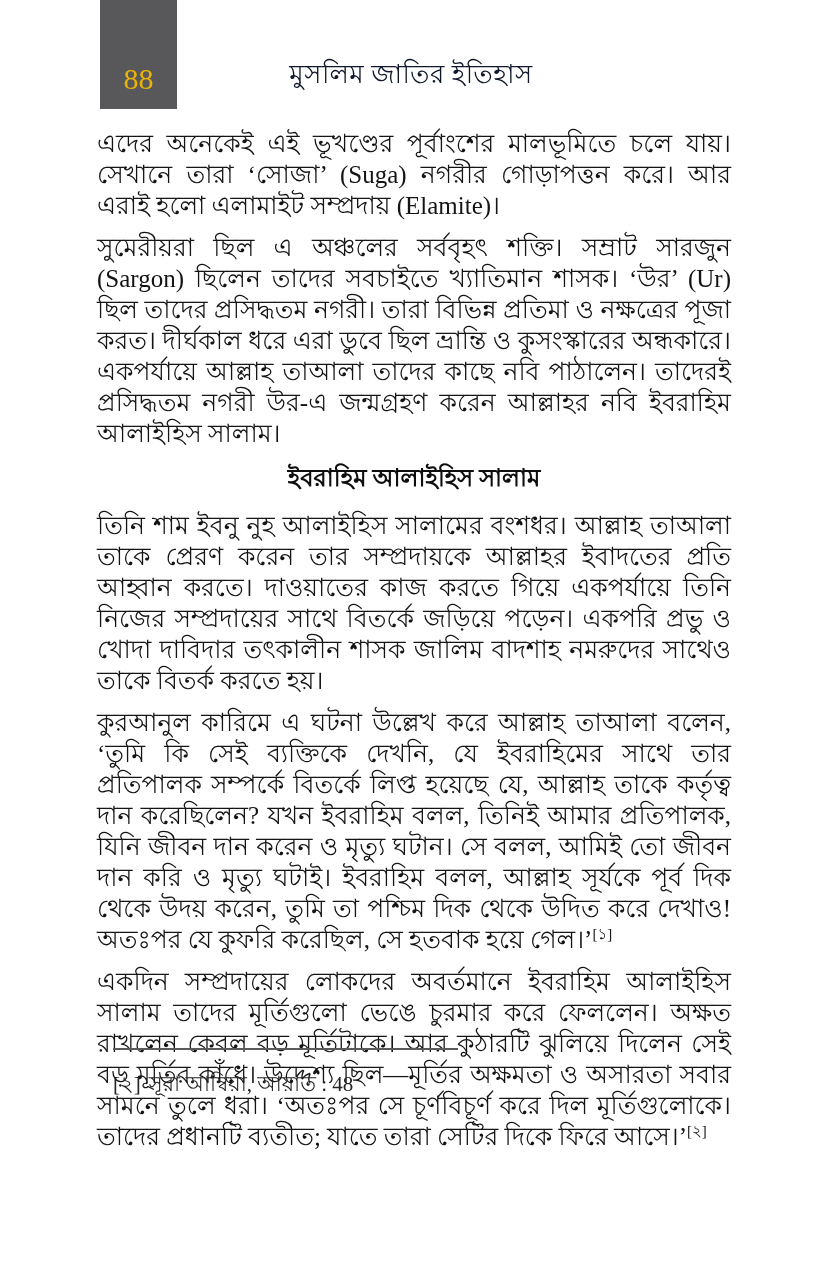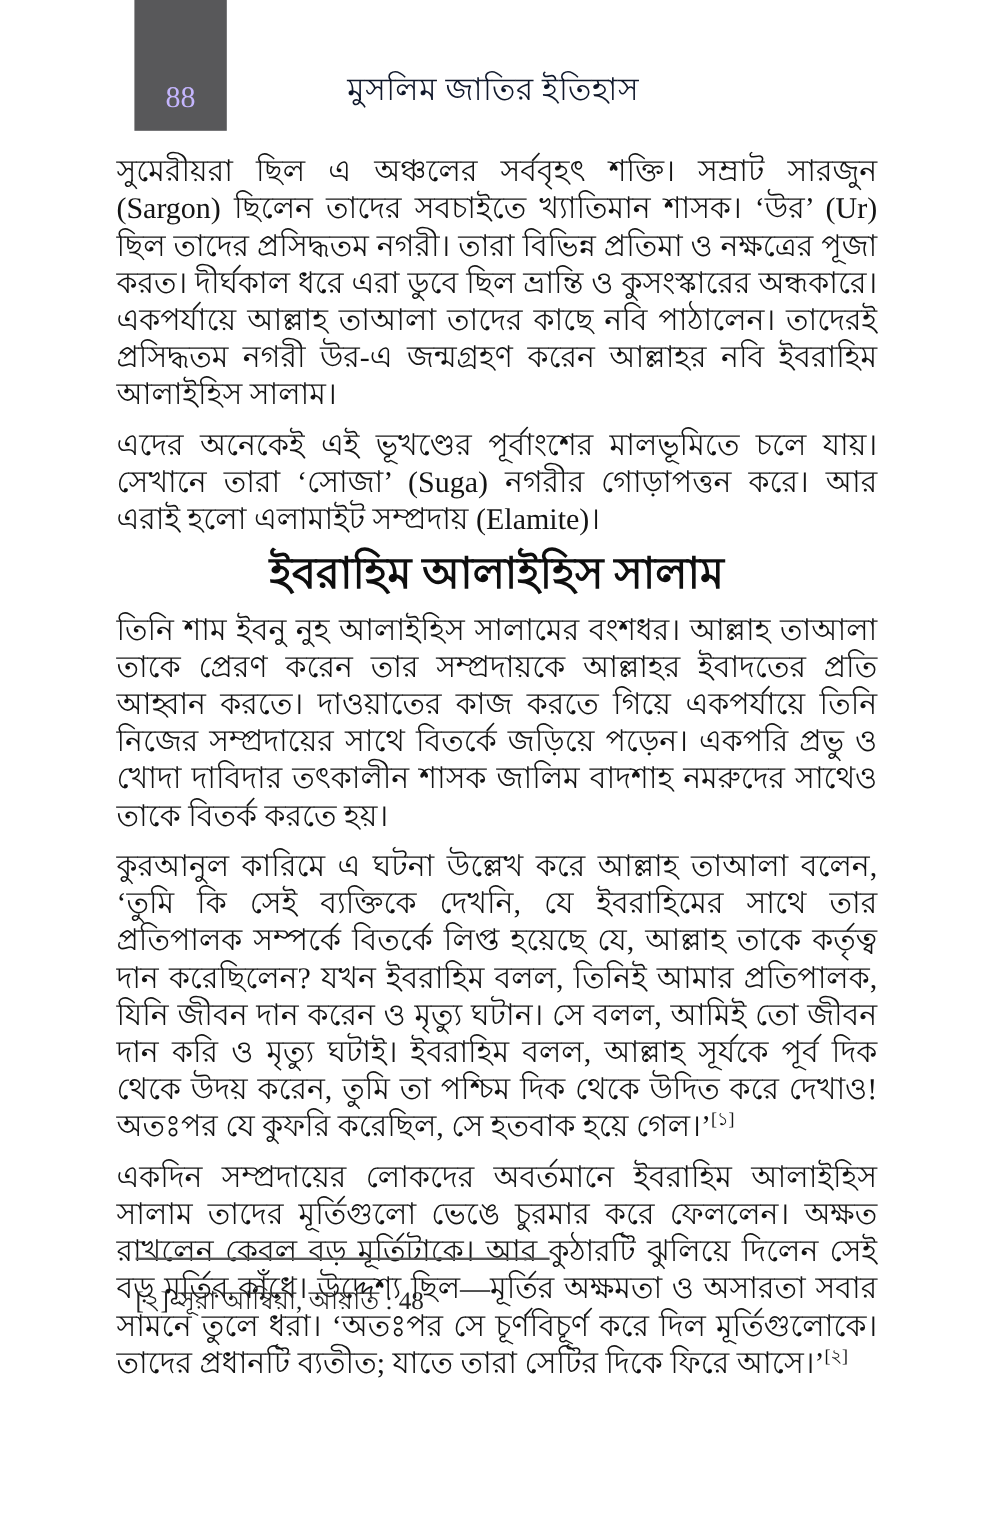--- a/index.html
+++ b/index.html
@@ -11,32 +11,32 @@
     position: relative;
     width: 822px;
     height: 1270px;
     background: #ffffff;
     overflow: hidden;
     font-family: "Liberation Serif", "DejaVu Serif", serif;
     color: #141414;
   }
   .folio-box {
     position: absolute;
-    left: 112px;
+    left: 100px;
     top: 0;
     width: 77px;
     height: 109px;
     background: #58585a;
-    color: #c4b5fd;
+    color: #eab308;
     display: flex;
     align-items: flex-end;
     justify-content: center;
     padding-bottom: 13px;
     box-sizing: border-box;
-    font-size: 25px;
+    font-size: 30px;
     font-family: "Liberation Serif", "DejaVu Serif", serif;
   }
   .running-title {
     position: absolute;
     top: 54px;
     left: 0;
     right: 0;
     text-align: center;
     color: #0f172a;
     font-size: 26px;
@@ -50,21 +50,21 @@
     font-size: 25px;
     line-height: 31px;
     text-align: justify;
   }
   .para {
     margin: 0 0 11px 0;
   }
   .section-heading {
     text-align: center;
     font-weight: bold;
-    font-size: 36px;
+    font-size: 24px;
     margin: 14px 0 16px 0;
     color: #0e0e0e;
   }
   .fn-ref {
     font-size: 0.6em;
     vertical-align: super;
     line-height: 0;
   }
   .footnote-block {
     position: absolute;
@@ -94,23 +94,23 @@
 <div class="page">
 
   <div class="folio-box">
     <span>88</span>
   </div>
 
   <div class="running-title">মুসলিম জাতির ইতিহাস</div>
 
   <div class="body-text">
 
+    <p class="para">এদের অনেকেই এই ভূখণ্ডের পূর্বাংশের মালভূমিতে চলে যায়। সেখানে তারা ‘সোজা’ (Suga) নগরীর গোড়াপত্তন করে। আর এরাই হলো এলামাইট সম্প্রদায় (Elamite)।</p>
+
     <p class="para">সুমেরীয়রা ছিল এ অঞ্চলের সর্ববৃহৎ শক্তি। সম্রাট সারজুন (Sargon) ছিলেন তাদের সবচাইতে খ্যাতিমান শাসক। ‘উর’ (Ur) ছিল তাদের প্রসিদ্ধতম নগরী। তারা বিভিন্ন প্রতিমা ও নক্ষত্রের পূজা করত। দীর্ঘকাল ধরে এরা ডুবে ছিল ভ্রান্তি ও কুসংস্কারের অন্ধকারে। একপর্যায়ে আল্লাহ তাআলা তাদের কাছে নবি পাঠালেন। তাদেরই প্রসিদ্ধতম নগরী উর-এ জন্মগ্রহণ করেন আল্লাহর নবি ইবরাহিম আলাইহিস সালাম।</p>
-
-    <p class="para">এদের অনেকেই এই ভূখণ্ডের পূর্বাংশের মালভূমিতে চলে যায়। সেখানে তারা ‘সোজা’ (Suga) নগরীর গোড়াপত্তন করে। আর এরাই হলো এলামাইট সম্প্রদায় (Elamite)।</p>
 
     <h2 class="section-heading">ইবরাহিম আলাইহিস সালাম</h2>
 
     <p class="para">তিনি শাম ইবনু নুহ আলাইহিস সালামের বংশধর। আল্লাহ তাআলা তাকে প্রেরণ করেন তার সম্প্রদায়কে আল্লাহর ইবাদতের প্রতি আহ্বান করতে। দাওয়াতের কাজ করতে গিয়ে একপর্যায়ে তিনি নিজের সম্প্রদায়ের সাথে বিতর্কে জড়িয়ে পড়েন। একপরি প্রভু ও খোদা দাবিদার তৎকালীন শাসক জালিম বাদশাহ নমরুদের সাথেও তাকে বিতর্ক করতে হয়।</p>
 
     <p class="para"><span>কুরআনুল কারিমে এ ঘটনা উল্লেখ করে আল্লাহ তাআলা বলেন, ‘তুমি কি সেই ব্যক্তিকে দেখনি, যে ইবরাহিমের সাথে তার প্রতিপালক সম্পর্কে বিতর্কে লিপ্ত হয়েছে যে, আল্লাহ তাকে কর্তৃত্ব দান করেছিলেন? যখন ইবরাহিম বলল, তিনিই আমার প্রতিপালক, যিনি জীবন দান করেন ও মৃত্যু ঘটান। সে বলল, আমিই তো জীবন দান করি ও মৃত্যু ঘটাই। ইবরাহিম বলল, আল্লাহ সূর্যকে পূর্ব দিক থেকে উদয় করেন, তুমি তা পশ্চিম দিক থেকে উদিত করে দেখাও! অতঃপর যে কুফরি করেছিল, সে হতবাক হয়ে গেল।’</span><sup class="fn-ref">[১]</sup></p>
 
     <p class="para"><span>একদিন সম্প্রদায়ের লোকদের অবর্তমানে ইবরাহিম আলাইহিস সালাম তাদের মূর্তিগুলো ভেঙে চুরমার করে ফেললেন। অক্ষত রাখলেন কেবল বড় মূর্তিটাকে। আর কুঠারটি ঝুলিয়ে দিলেন সেই বড় মূর্তির কাঁধে। উদ্দেশ্য ছিল—মূর্তির অক্ষমতা ও অসারতা সবার সামনে তুলে ধরা। ‘অতঃপর সে চূর্ণবিচূর্ণ করে দিল মূর্তিগুলোকে। তাদের প্রধানটি ব্যতীত; যাতে তারা সেটির দিকে ফিরে আসে।’</span><sup class="fn-ref">[২]</sup></p>
 
 

